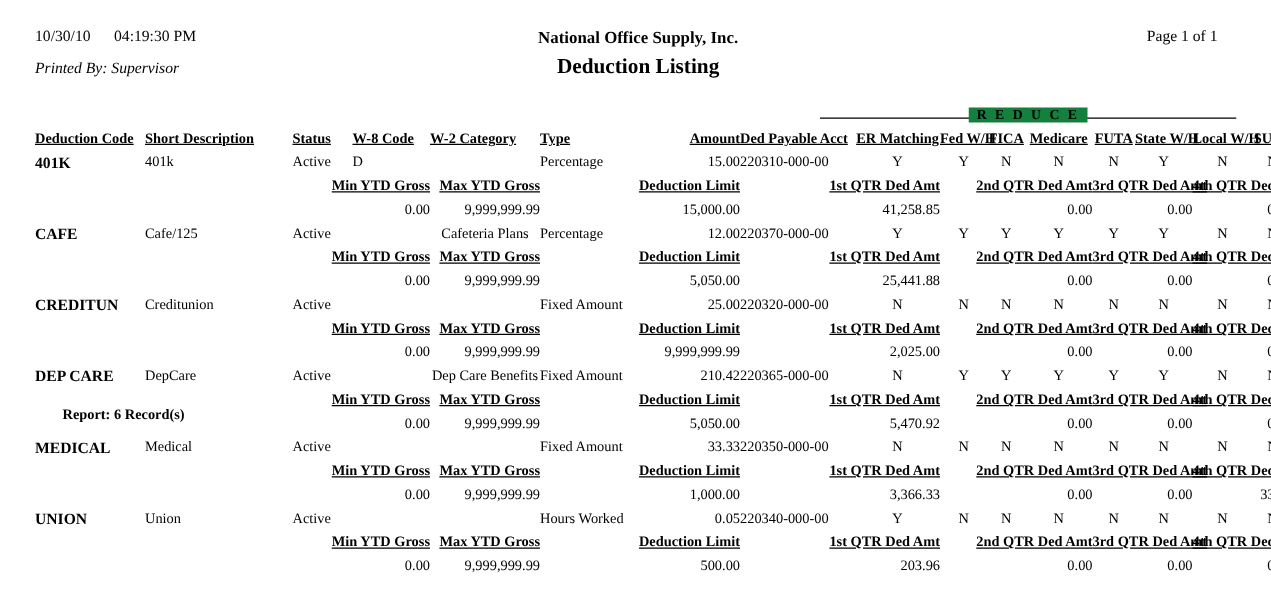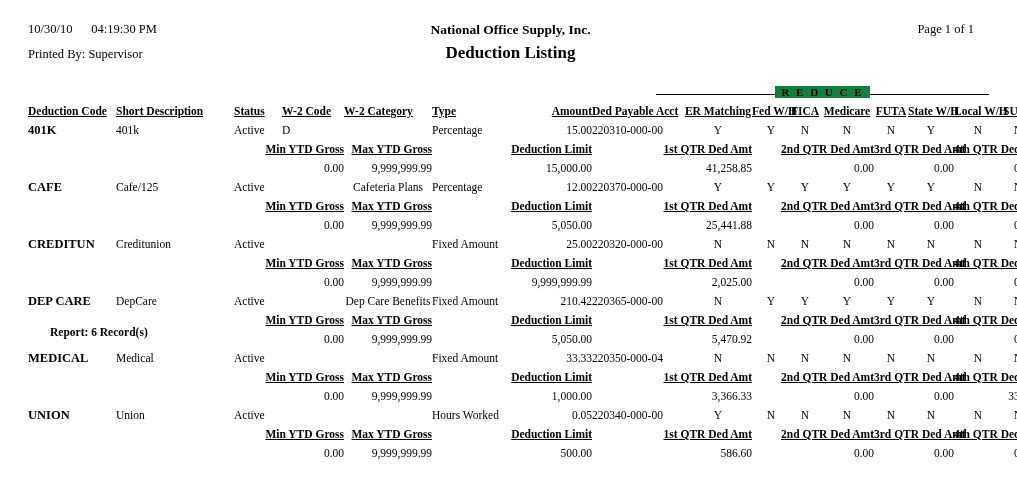--- a/index.html
+++ b/index.html
@@ -30,20 +30,21 @@
     position: absolute;
     left: 0;
     top: 0;
     font-size: 12.5px;
   }
   .hdr-left .line1 {
     white-space: pre;
   }
   .hdr-left .line2 {
     margin-top: 10px;
+    font-style: italic;
   }
   .hdr-center {
     position: absolute;
     left: 4px;
     right: 0;
     top: 0;
     text-align: center;
   }
   .hdr-center .company {
     font-weight: bold;
@@ -175,21 +176,21 @@
       <col class="c-futa">
         <col class="c-statewh">
         <col class="c-localwh">
         <col class="c-suta">
     </colgroup>
     <thead>
       <tr>
         <td class="u l">Deduction Code</td>
         <td class="u l">Short Description</td>
         <td class="u l">Status</td>
-        <td class="u l">W-2 Code</td>
+        <td class="u l">W-8 Code</td>
         <td class="u l">W-2 Category</td>
         <td class="u l">Type</td>
         <td class="u r">Amount</td>
         <td class="u l">Ded Payable Acct</td>
         <td class="u c">ER Matching</td>
         <td class="u c">Fed W/H</td>
         <td class="u c">FICA</td>
         <td class="u c">Medicare</td>
         <td class="u c">FUTA</td>
         <td class="u c">State W/H</td>
@@ -369,21 +370,21 @@
       </tr>
 
       <tr>
         <td class="code-cell l">MEDICAL</td>
         <td class="desc-cell l">Medical</td>
         <td class="l">Active</td>
         <td class="l"></td>
         <td class="c"></td>
         <td class="l">Fixed Amount</td>
         <td class="r">33.33</td>
-        <td class="l">220350-000-04</td>
+        <td class="l">220350-000-00</td>
         <td class="c">N</td>
         <td class="c">N</td>
         <td class="c">N</td>
         <td class="c">N</td>
         <td class="c">N</td>
         <td class="c">N</td>
         <td class="c">N</td>
         <td class="c">N</td>
 
       </tr>
@@ -438,21 +439,21 @@
         <td class="u r" colspan="3">2nd QTR Ded Amt</td>
         <td class="u r" colspan="2">3rd QTR Ded Amt</td>
         <td class="u r" colspan="2">4th QTR Ded Amt</td>
 
       </tr>
       <tr>
         <td colspan="2"></td>
         <td class="r" colspan="2">0.00</td>
         <td class="r">9,999,999.99</td>
         <td class="r" colspan="2">500.00</td>
-        <td class="r" colspan="2">586.60</td>
+        <td class="r" colspan="2">203.96</td>
         <td class="r" colspan="3">0.00</td>
         <td class="r" colspan="2">0.00</td>
         <td class="r" colspan="2">0.40</td>
 
       </tr>
 
     </tbody>
   </table>
 
   <div class="footer">Report: 6 Record(s)</div>

